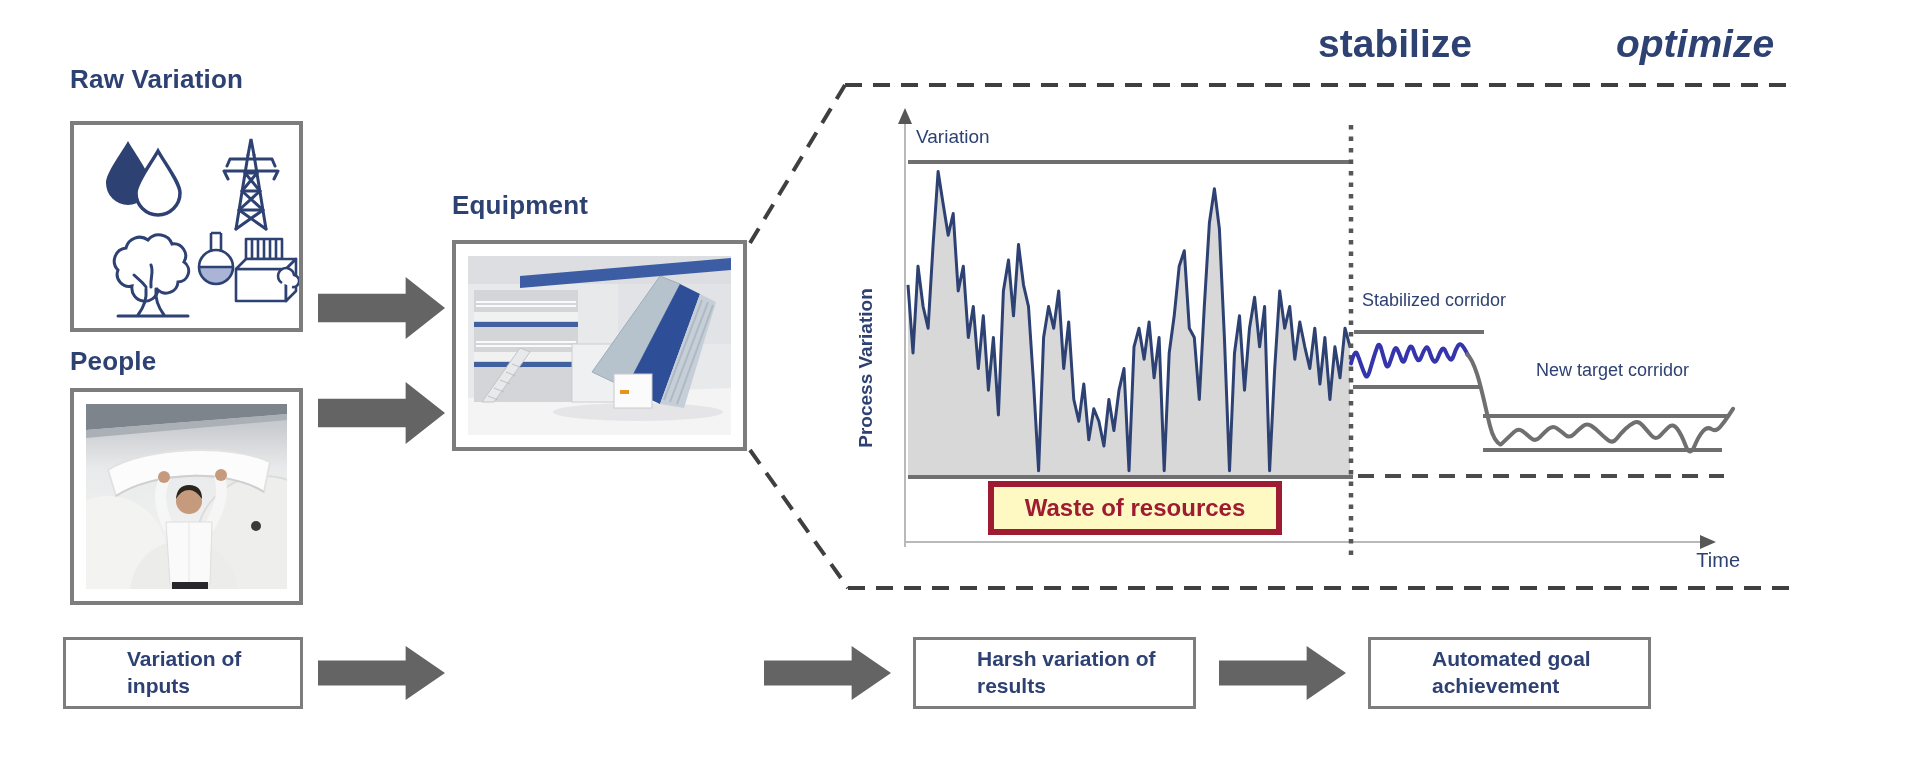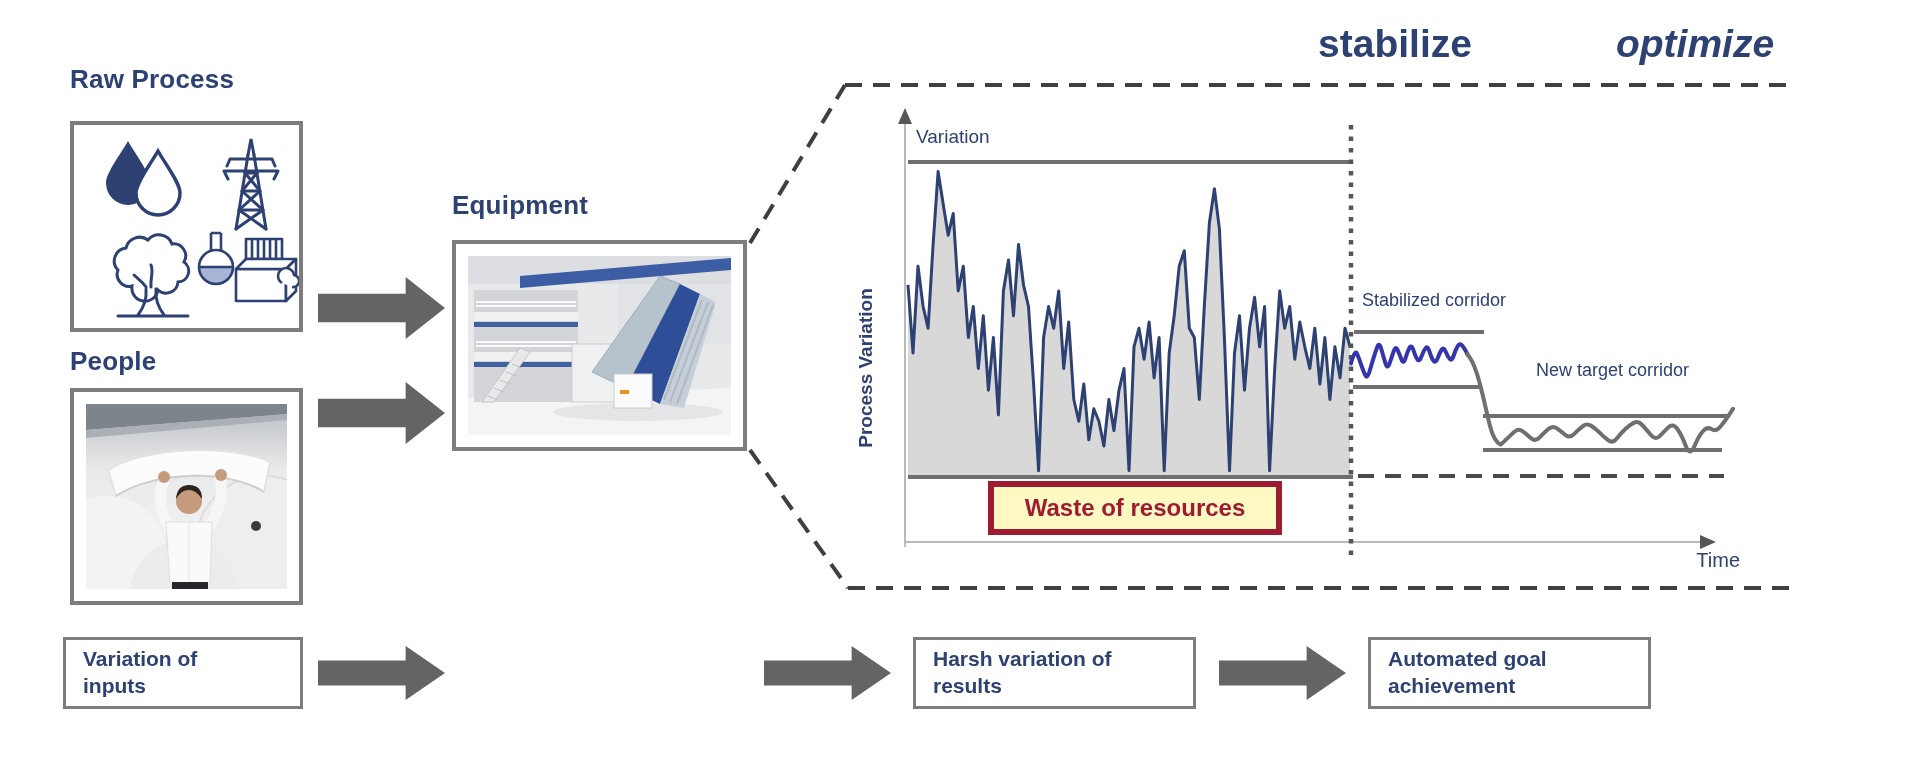--- a/index.html
+++ b/index.html
@@ -2,21 +2,21 @@
 <html><head>
 <meta charset="utf-8">
 <style>
   html,body{margin:0;padding:0;background:#ffffff;}
   #canvas{position:relative;width:1920px;height:776px;background:#fff;overflow:hidden;
           font-family:"Liberation Sans",sans-serif;color:#2e4173;}
   .heading{position:absolute;font-weight:bold;font-size:26px;color:#2e4173;letter-spacing:.2px;}
   .imgbox{position:absolute;background:#fff;border:4px solid #7d7d7d;box-sizing:border-box;
           display:flex;align-items:center;justify-content:center;z-index:2;}
   .flowbox{position:absolute;border:3px solid #7d7d7d;box-sizing:border-box;background:#fff;
-           display:flex;align-items:center;z-index:2;}
+           display:flex;align-items:center;z-index:2;padding-left:44px;}
   .flowbox .lbl{font-weight:bold;font-size:21px;line-height:1.28;color:#2e4173;
                 white-space:pre-line;padding-left:17px;}
   .block-arrow{position:absolute;background:#646464;z-index:2;
       clip-path:polygon(0 27%,69% 27%,69% 0,100% 50%,69% 100%,69% 73%,0 73%);}
   .phase{position:absolute;top:22px;transform:translateX(-50%);font-weight:bold;
          font-size:39px;color:#2e4173;z-index:3;}
   .chart-label{position:absolute;color:#2e4173;font-size:18px;z-index:3;white-space:nowrap;}
   .ylabel{position:absolute;left:866px;top:368px;transform:translate(-50%,-50%) rotate(-90deg);
           font-weight:bold;font-size:19px;color:#2e4173;white-space:nowrap;z-index:3;}
   .timelabel{position:absolute;left:1676px;top:549px;width:64px;text-align:right;
@@ -25,21 +25,21 @@
             border:6px solid #9e1b32;background:#fef9c3;display:flex;align-items:center;
             justify-content:center;z-index:4;}
   .wastebox .lbl{font-weight:bold;font-size:24px;color:#9e1b32;white-space:nowrap;}
   #scene{position:absolute;left:0;top:0;z-index:1;}
 </style>
 </head>
 <body>
 
 <div id="canvas">
 
-  <div class="heading" style="left:70px;top:64px;">Raw Process</div>
+  <div class="heading" style="left:70px;top:64px;">Raw Variation</div>
   <div class="heading" style="left:70px;top:346px;">People</div>
   <div class="heading" style="left:452px;top:190px;">Equipment</div>
 
   <div class="imgbox" style="left:70px;top:121px;width:233px;height:211px;">
     <svg width="225" height="203" viewBox="0 0 225 203">
 
       <g>
         <path d="M54,16 C46,30 32,48 32,58 a22,22 0 0 0 44,0 C76,48 62,30 54,16 Z" fill="#2e4173"></path>
         <path d="M84,26 C76,40 62,58 62,68 a22,22 0 0 0 44,0 C106,58 92,40 84,26 Z" fill="#ffffff" stroke="#2e4173" stroke-width="3.5"></path>
       </g>

